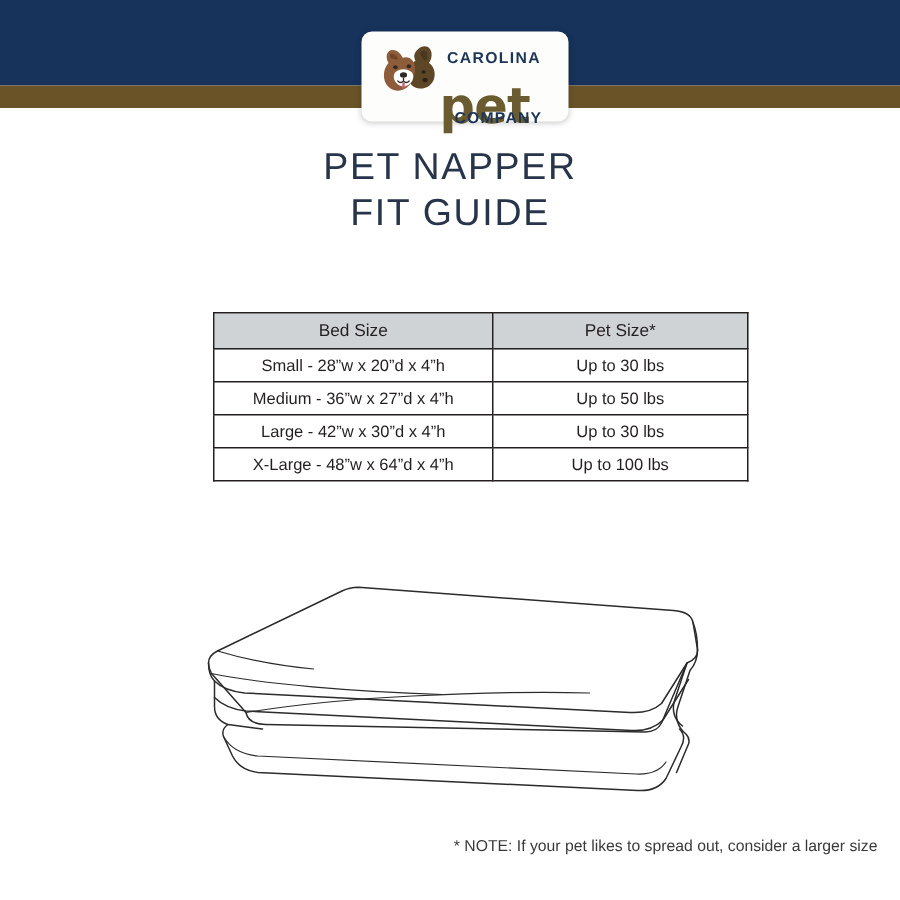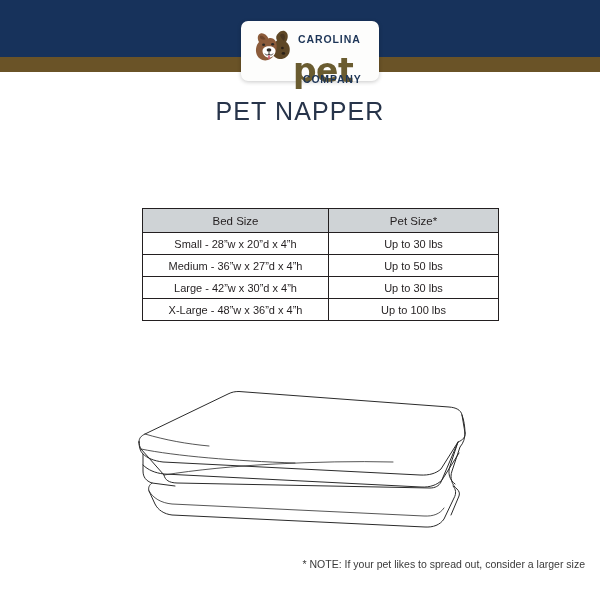--- a/index.html
+++ b/index.html
@@ -185,20 +185,21 @@
     </svg>
 
     <div class="logo-word-carolina">CAROLINA</div>
     <div class="logo-word-pet">pet</div>
     <div class="logo-word-company">COMPANY</div>
   </div>
 </div>
 
 <div id="title-block">
   <div class="doc-title-line">PET NAPPER</div>
+  <div class="doc-title-line">FIT GUIDE</div>
 </div>
 
 <table id="fit-table">
   <colgroup>
     <col class="c-bed">
     <col class="c-pet">
   </colgroup>
   <thead>
     <tr>
       <th>Bed Size</th>
@@ -212,21 +213,21 @@
     </tr>
     <tr>
       <td>Medium - 36”w x 27”d x 4”h</td>
       <td>Up to 50 lbs</td>
     </tr>
     <tr>
       <td>Large - 42”w x 30”d x 4”h</td>
       <td>Up to 30 lbs</td>
     </tr>
     <tr>
-      <td>X-Large - 48”w x 36”d x 4”h</td>
+      <td>X-Large - 48”w x 64”d x 4”h</td>
       <td>Up to 100 lbs</td>
     </tr>
   </tbody>
 </table>
 
 <svg id="bed-illustration" viewBox="0 0 355 160">
   <g fill="none" stroke="#2b2b2b" stroke-width="1" stroke-linejoin="round" stroke-linecap="round">
 
     <path d="M14 57
              C14 53 16 51 20 49

